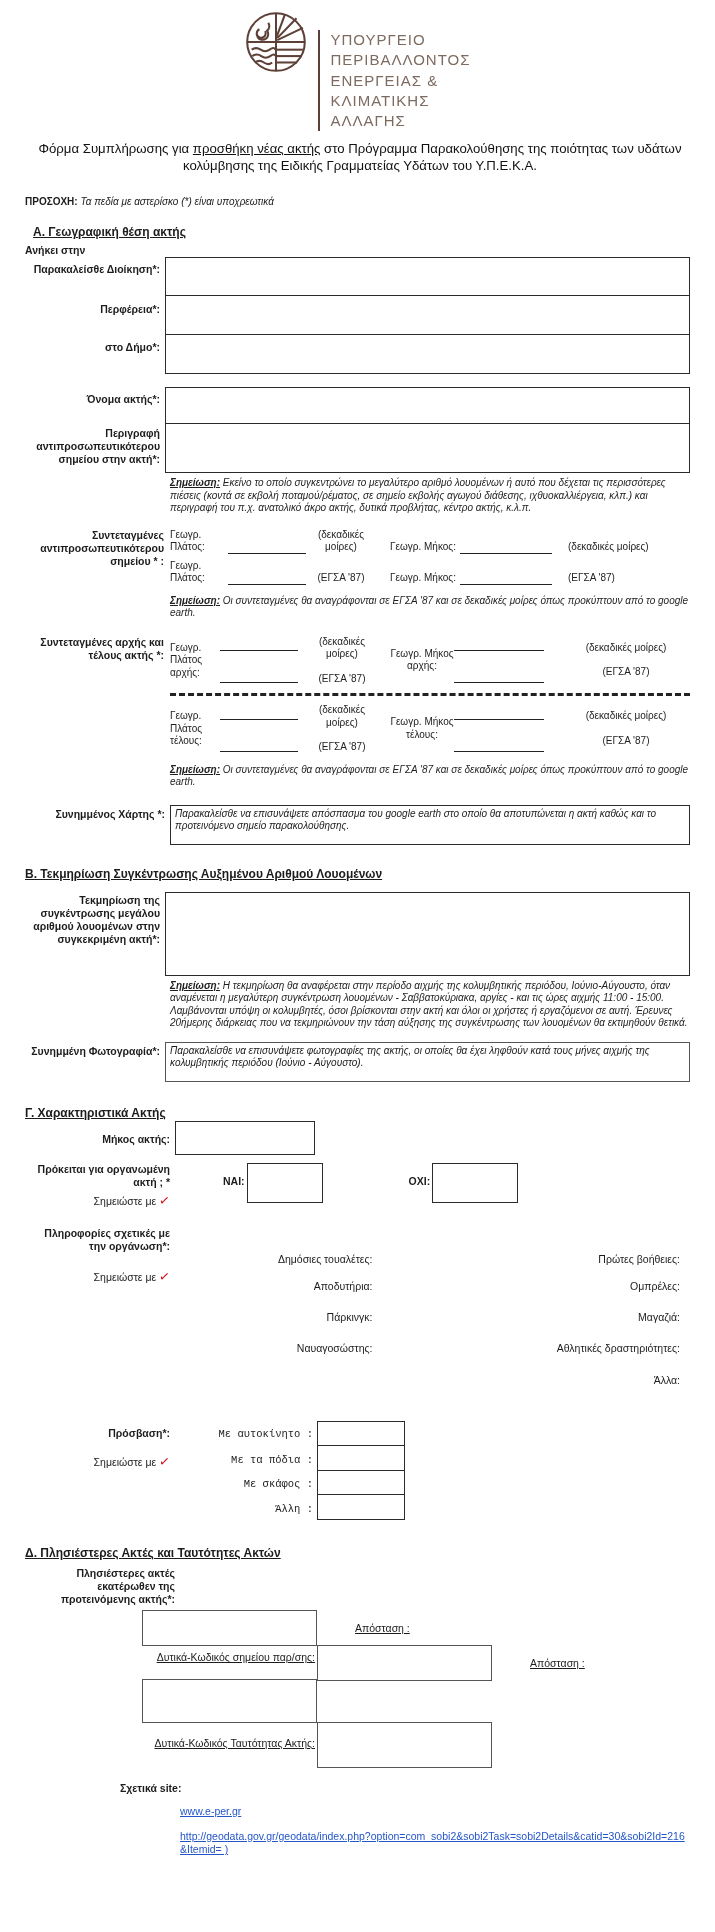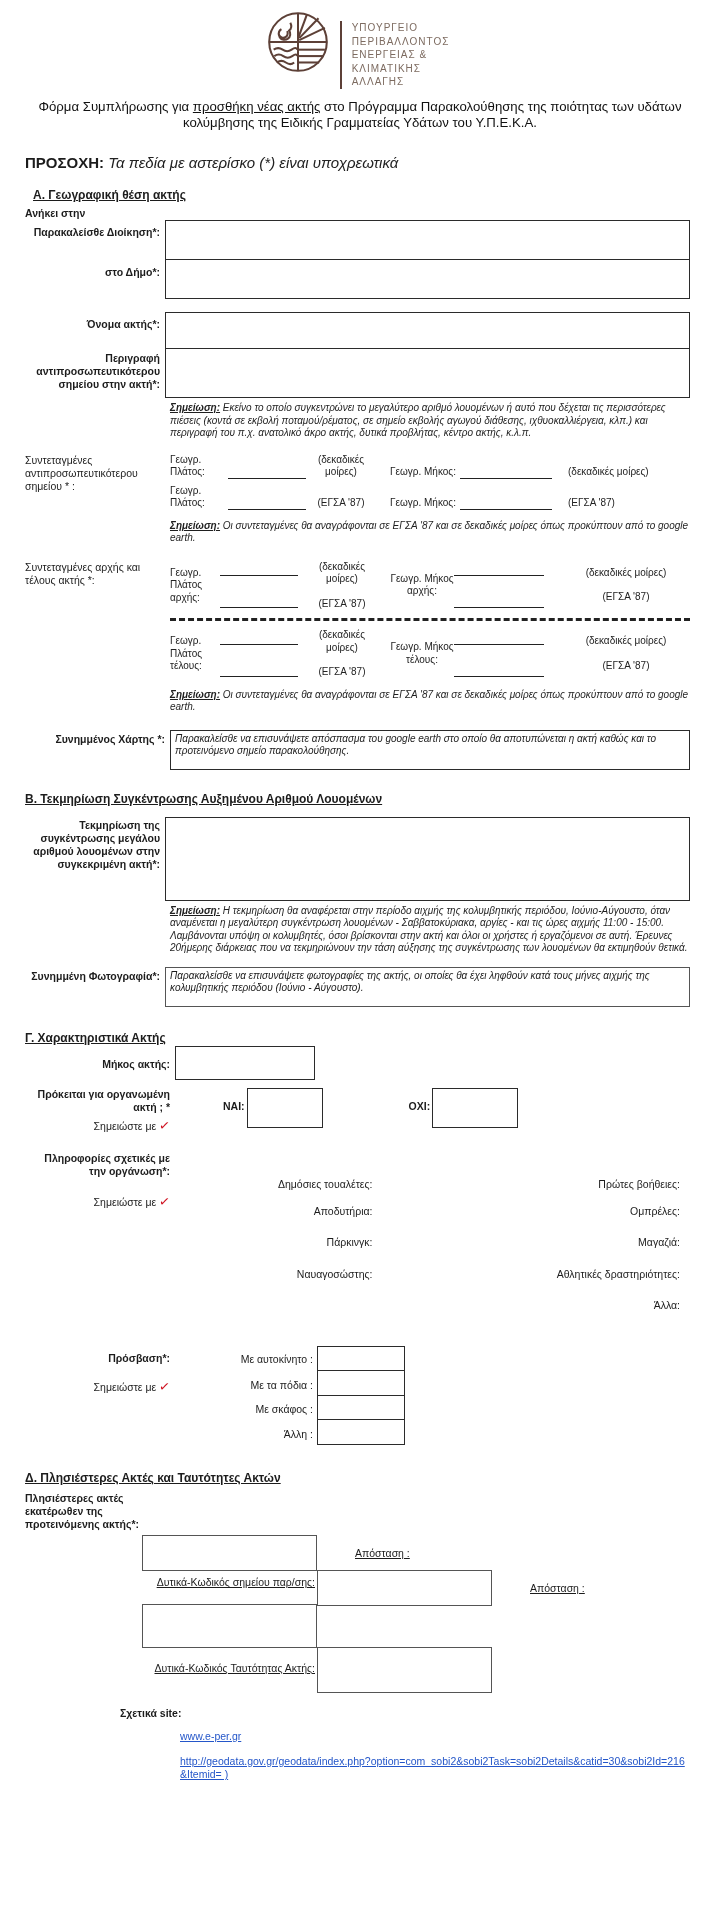--- a/index.html
+++ b/index.html
@@ -4,43 +4,43 @@
 <style>
   html,body{margin:0;padding:0;background:#fff;}
   body{width:715px;height:1932px;overflow:hidden;position:relative;
        font-family:"Liberation Sans","DejaVu Sans",sans-serif;
        color:#1c1c1c;font-size:10.5px;line-height:1.25;}
   .page{padding:8px 25px 0 25px;}
 
   
   .logo-wrap{display:flex;justify-content:center;align-items:flex-start;gap:10px;margin-top:2px;}
   .ministry{border-left:2px solid #5d4037;padding-left:10px;color:#7d6b60;
-            font-size:10px;letter-spacing:1px;line-height:1.35;margin-top:11px;}
+            font-size:15px;letter-spacing:1px;line-height:1.35;margin-top:20px;}
   .title{margin:10px auto 0;width:670px;text-align:center;font-size:13.2px;color:#111;}
   .title u{text-decoration:underline;}
-  .attn{margin-top:22px;font-size:15px;}
+  .attn{margin-top:22px;font-size:10px;}
   .attn .b{font-weight:bold;}
   .attn .i{font-style:italic;color:#222;}
 
   
   .sec-h{font-weight:bold;font-size:12px;text-decoration:underline;margin:18px 0 4px 0;}
   .frow{display:flex;align-items:stretch;}
   .flabel{width:140px;text-align:right;padding:6px 5px 0 0;font-weight:bold;box-sizing:border-box;}
   .fbox{flex:1;border:1.6px solid #2b2b2b;background:#fff;box-sizing:border-box;}
   .stack .frow + .frow .fbox{margin-top:-1.6px;}
   .note{margin:4px 0 0 145px;font-style:italic;font-size:10px;color:#1f1f1f;}
   .note .nlbl{font-weight:bold;text-decoration:underline;}
   .blank{border-bottom:1.4px solid #222;height:13px;align-self:flex-end;}
   .unit{font-size:10px;color:#222;}
   .sublbl{font-size:10px;color:#222;}
   .check{color:#cf1120;font-weight:bold;font-size:13px;transform:rotate(8deg);display:inline-block;}
 
   
   .coords{display:flex;margin-top:14px;}
-  .coords .clabel{width:145px;font-weight:normal;padding-right:6px;box-sizing:border-box;}
+  .coords .clabel{width:145px;text-align:right;font-weight:bold;padding-right:6px;box-sizing:border-box;}
   .cgrid{flex:1;}
   .crow{display:flex;align-items:flex-end;margin-bottom:6px;}
   .dashed{border-top:3px dashed #222;margin:8px 0 8px 0;}
 
   .boxtext{font-style:italic;font-size:10px;padding:2px 4px;}
 
   
   .c-two{display:flex;margin-top:8px;}
   .amen{display:flex;margin-top:10px;}
   .amen-col{width:50%;}
@@ -100,20 +100,24 @@
 
   <div class="sec-h" style="margin-top:16px;margin-left:8px;">Α. Γεωγραφική θέση ακτής</div>
   <div style="font-weight:bold;">Ανήκει στην</div>
 
   <div class="stack">
     <div class="frow">
       <div class="flabel">Παρακαλείσθε Διοίκηση*:</div>
       <div class="fbox" style="height:40px;"></div>
     </div>
     <div class="frow">
+      <div class="flabel">Περφέρεια*:</div>
+      <div class="fbox" style="height:40px;"></div>
+    </div>
+    <div class="frow">
       <div class="flabel">στο Δήμο*:</div>
       <div class="fbox" style="height:40px;"></div>
     </div>
   </div>
 
   <div class="stack" style="margin-top:13px;">
     <div class="frow">
       <div class="flabel">Όνομα ακτής*:</div>
       <div class="fbox" style="height:38px;"></div>
     </div>
@@ -266,21 +270,21 @@
         <div class="amen-item" style="margin-top:18px;">Άλλα:</div>
       </div>
     </div>
   </div>
 
   <div class="c-two" style="margin-top:20px;">
     <div style="width:150px;text-align:right;padding-right:5px;box-sizing:border-box;">
       <div style="font-weight:bold;padding-top:6px;">Πρόσβαση*:</div>
       <div style="margin-top:14px;"><span>Σημειώστε με</span> <span class="check">✓</span></div>
     </div>
-    <div style="margin-left:32px;">
+    <div style="margin-left:32px;font-family:Liberation Mono, monospace;">
       <div class="acc-row">
         <div class="acc-lbl">Με αυτοκίνητο :</div>
         <div class="acc-box"></div>
       </div>
       <div class="acc-row">
         <div class="acc-lbl">Με τα πόδια :</div>
         <div class="acc-box"></div>
       </div>
       <div class="acc-row">
         <div class="acc-lbl">Με σκάφος :</div>
@@ -288,21 +292,21 @@
       </div>
       <div class="acc-row">
         <div class="acc-lbl">Άλλη :</div>
         <div class="acc-box"></div>
       </div>
     </div>
   </div>
 
   <div class="sec-h" style="margin-top:26px;">Δ. Πλησιέστερες Ακτές και Ταυτότητες Ακτών</div>
 
-  <div style="width:150px;text-align:left;font-weight:bold;margin-top:6px;">Πλησιέστερες ακτές εκατέρωθεν της προτεινόμενης ακτής*:</div>
+  <div style="width:150px;text-align:right;font-weight:bold;margin-top:6px;">Πλησιέστερες ακτές εκατέρωθεν της προτεινόμενης ακτής*:</div>
 
   <div style="margin-left:117px;margin-top:4px;">
     <div class="d-row">
       <div class="d-box"></div>
       <div class="d-dist">Απόσταση :</div>
     </div>
     <div class="d-row">
       <div class="d-lbl">Δυτικά-Κωδικός σημείου παρ/σης:</div>
       <div class="d-box"></div>
       <div class="d-dist">Απόσταση :</div>

